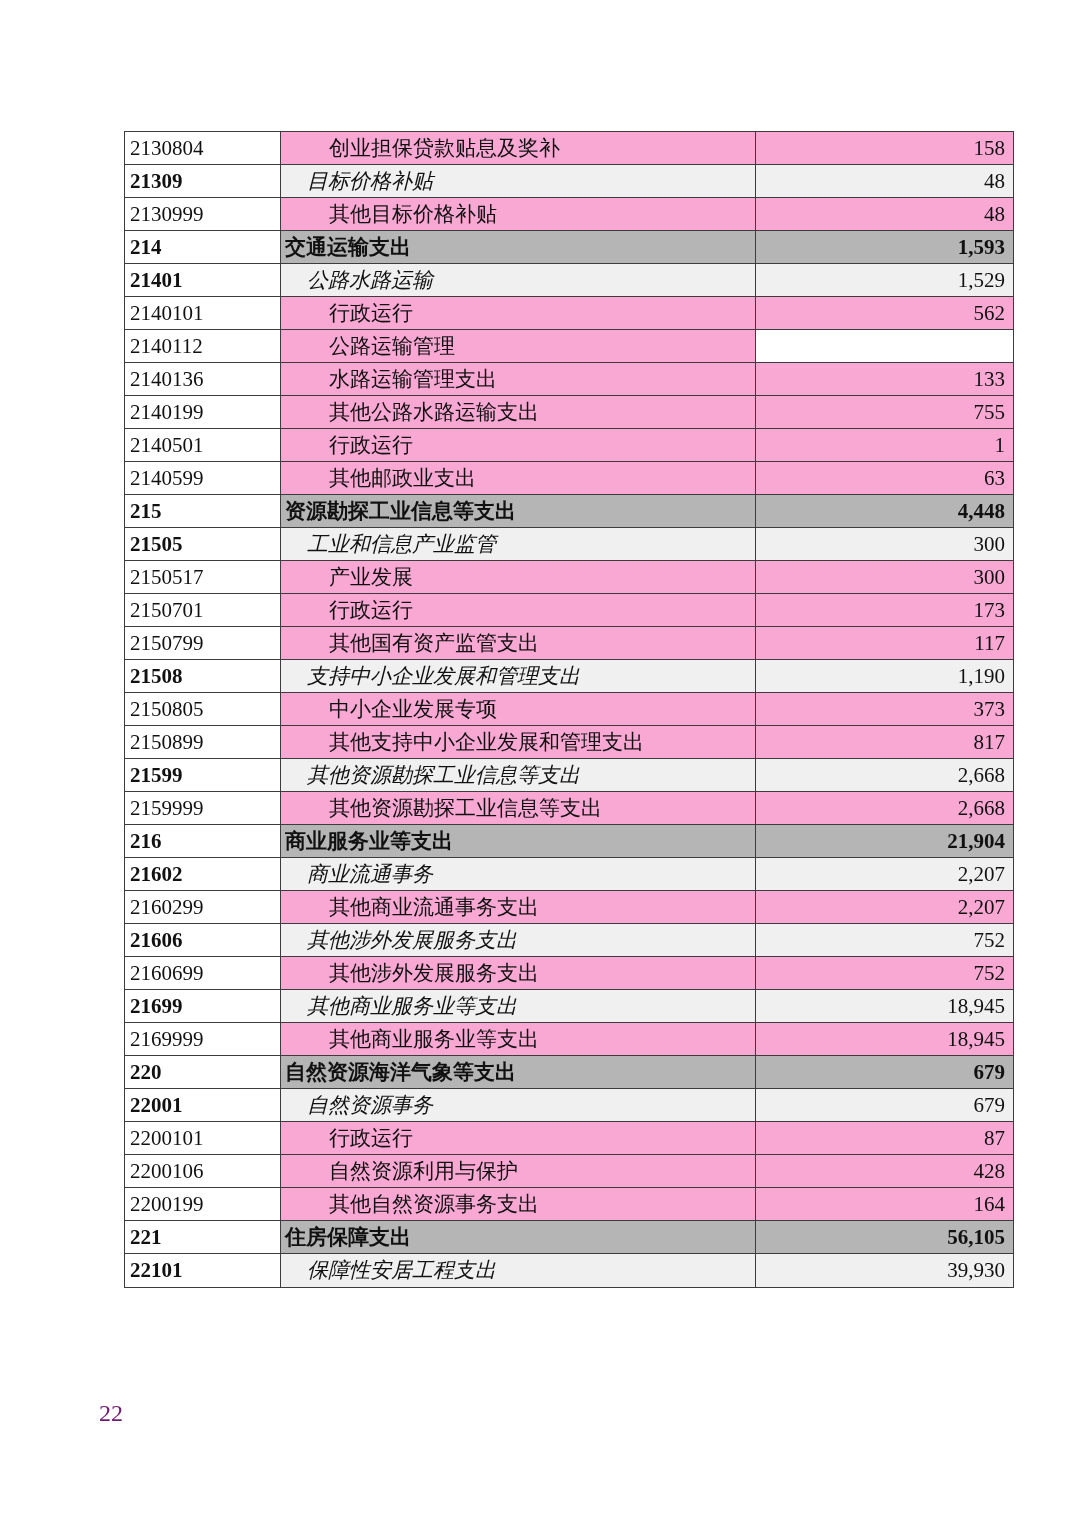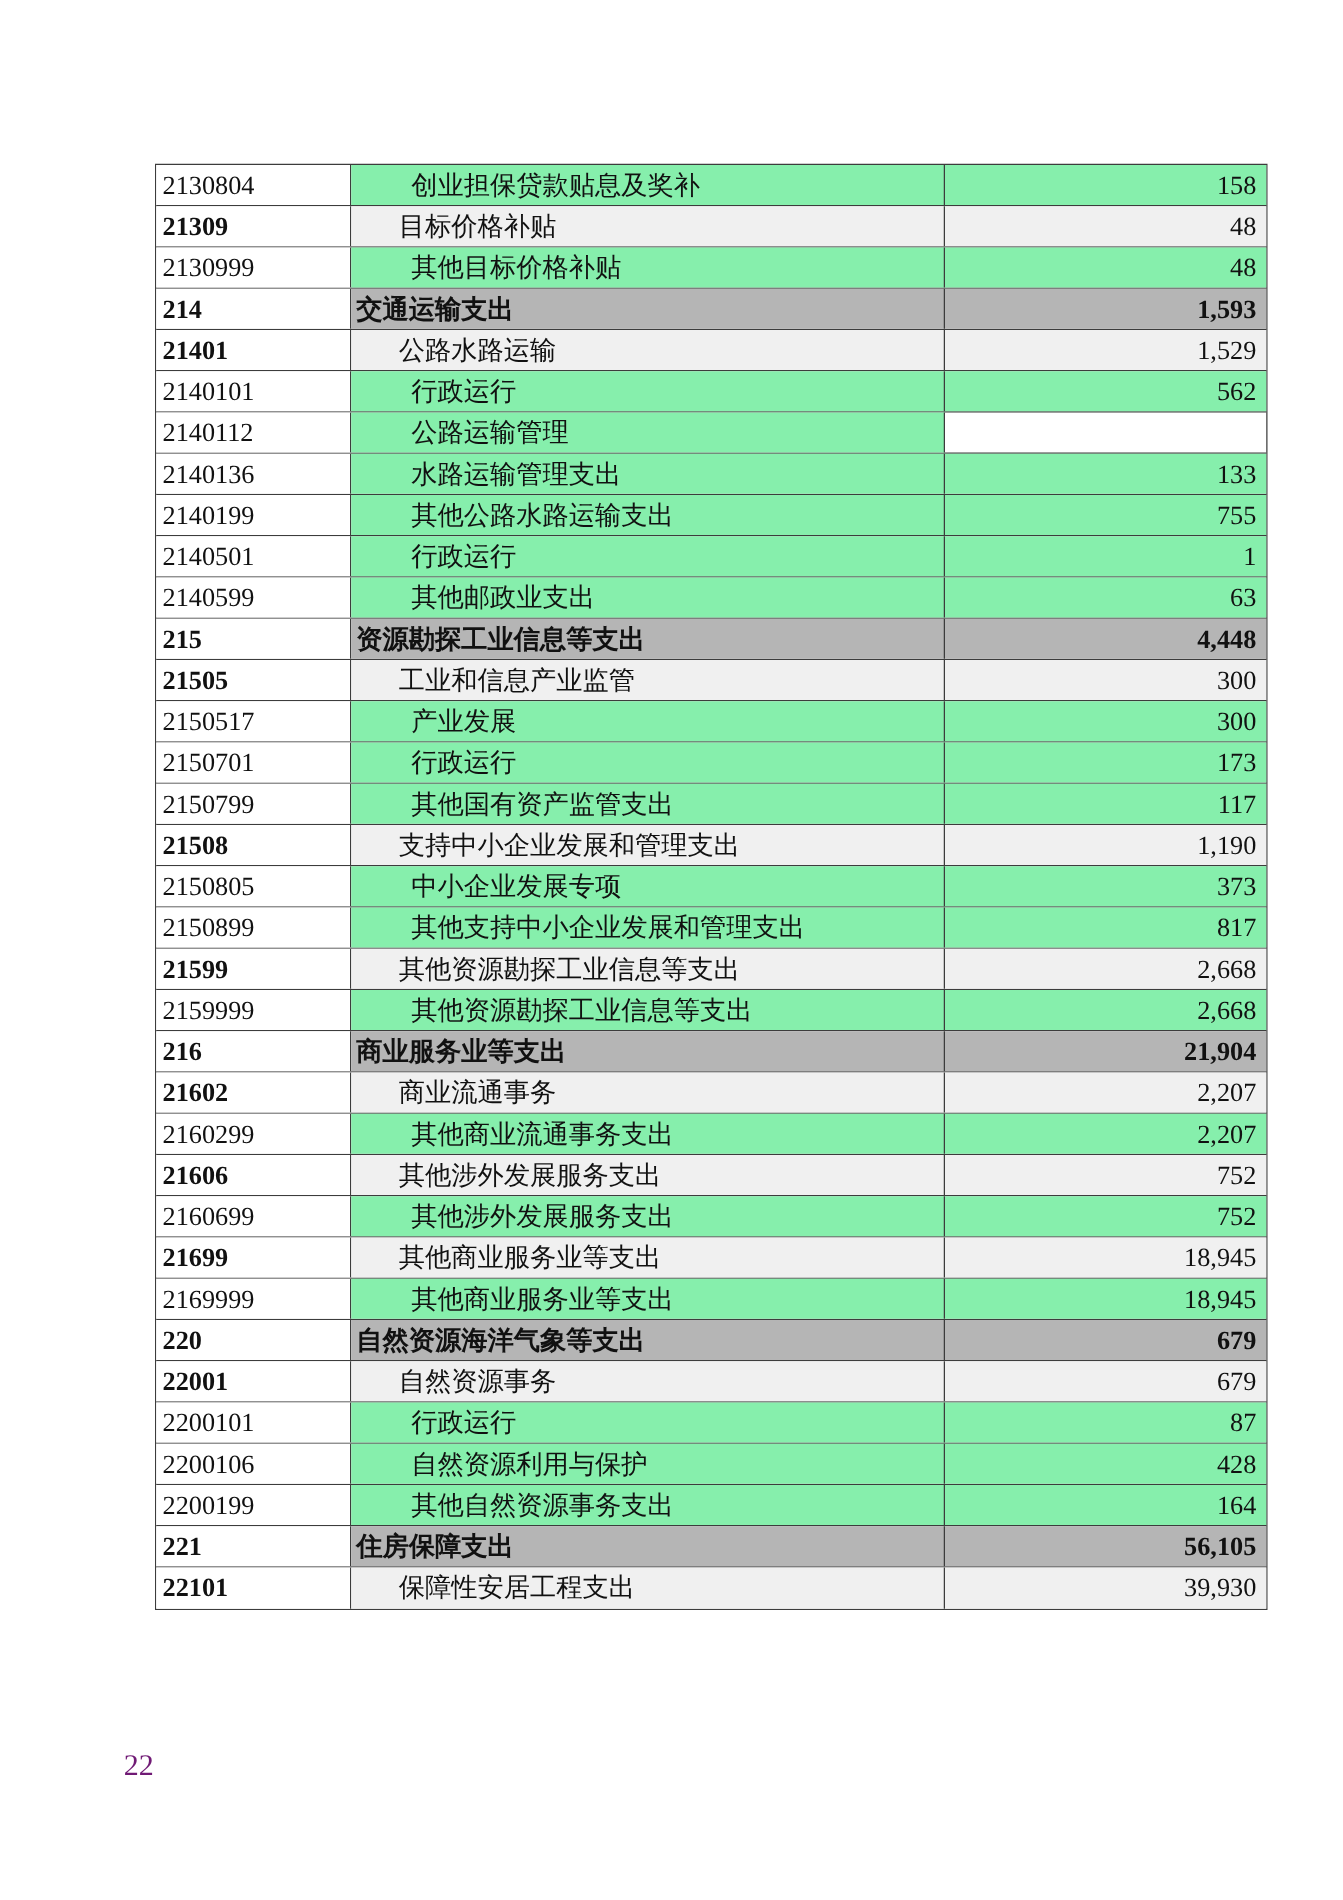--- a/index.html
+++ b/index.html
@@ -43,24 +43,24 @@
   .cell.amount { text-align:right; padding-right:8px; }
 
   
   .lv1 .cell.name, .lv1 .cell.amount { background:var(--section-bg, #b5b5b5); }
   .lv1 .cell { font-weight:bold; }
   .lv1 .cell.name { padding-left:4px; }
 
   
   .lv2 .cell.name, .lv2 .cell.amount { background:var(--sub-bg, #f0f0f0); }
   .lv2 .cell.code { font-weight:bold; }
-  .lv2 .cell.name { padding-left:38px; }
+  .lv2 .cell.name { padding-left:26px;font-style:italic; }
 
   
-  .lv3 .cell.name, .lv3 .cell.amount { background:#86efac; }
+  .lv3 .cell.name, .lv3 .cell.amount { background:#f9a8d4; }
   .lv3 .cell.name { padding-left:48px; }
 
   .page-number {
     position:absolute;
     left:99px; top:1400px;
     font-size:24px;
     color:#701a75;
   }
 </style>
 </head>

